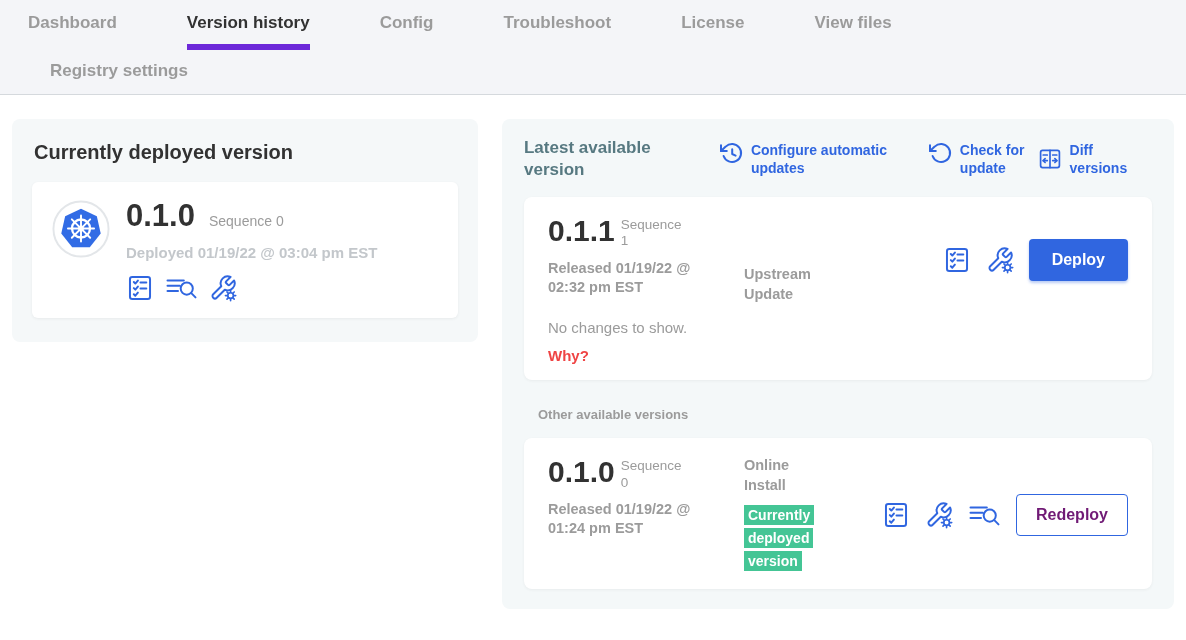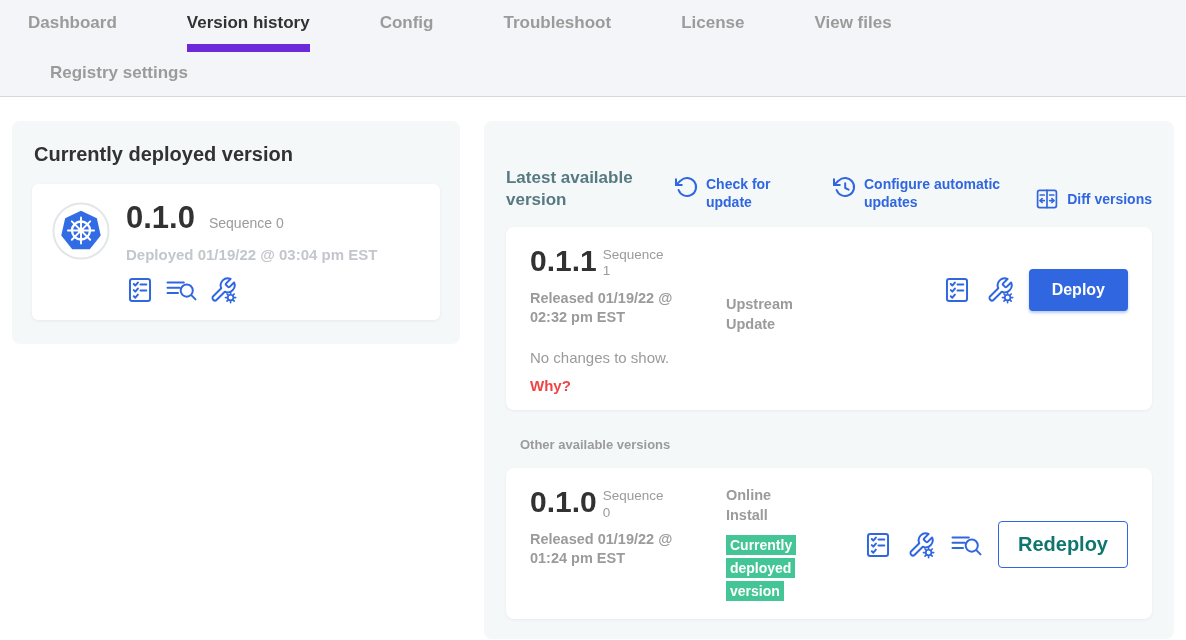--- a/index.html
+++ b/index.html
@@ -8,59 +8,59 @@
     width:1186px; height:640px;
     font-family:"Liberation Sans", sans-serif;
     background:#ffffff; overflow:hidden;
     -webkit-font-smoothing:antialiased;
   }
 
   
   .topnav { background:#f4f5f8; border-bottom:1px solid #d5d9dd; padding-top:13px; }
   .nav-row1 { display:flex; gap:70px; margin-left:28px;text-align:center; }
   .nav-tab { font-size:17px; font-weight:700; color:#9b9b9b; padding-bottom:11px; cursor:pointer; white-space:nowrap; }
-  .nav-tab.active { color:#323232; border-bottom:8px solid #6d28d9; }
+  .nav-tab.active { color:#323232; border-bottom:6px solid #6d28d9; }
   .nav-row2 { margin:11px 0 0 50px; padding-bottom:13px; }
 
   
   .main { display:flex; gap:24px; padding:24px 12px 0; align-items:flex-start; }
 
   
   .left-card { width:484px; background:#f5f8f9; border-radius:8px; padding:22px 20px 24px; }
   .left-card h1 { font-size:20px; font-weight:700; color:#323232; margin:0 0 18px 2px; }
   .deployed-inner { background:#fff; border-radius:6px; padding:18px 20px 16px; display:flex; gap:16px; box-shadow:0 1px 3px rgba(50,50,50,.07); }
   .k8s { width:58px; height:58px; flex:none; }
   .version-line { display:flex; align-items:baseline; gap:14px; }
   .version-num { font-size:31px; font-weight:700; color:#323232; line-height:1.05; }
   .seq { font-size:14px; color:#9b9b9b; }
   .deployed-at { margin-top:11px; font-size:15px; font-weight:600; color:#c3c7cb; }
   .icon-row { margin-top:13px; display:flex; align-items:center; gap:11px; }
 
   
   .panel { flex:1; background:#f4f8f9; border-radius:8px; padding:18px 22px 20px; }
-  .panel-head { display:flex; align-items:flex-end;margin-top:28px; }
+  .panel-head { display:flex; align-items:center; }
   .panel-title { font-size:17px; font-weight:700; color:#577981; width:152px; line-height:1.3; }
   .action { display:flex; gap:8px; align-items:flex-start; color:#3066e0; font-size:14px; font-weight:700; line-height:1.3; cursor:pointer; }
   .action-check { margin-left:16px; } .action-check .lbl { max-width:80px; }
   .action-configure { margin-left:46px; } .action-configure .lbl { max-width:165px; }
   .action-diff { margin-left:auto; align-items:center; }
 
   .vcard { background:#fff; border-radius:8px; padding:18px 24px 16px; margin-top:16px; box-shadow:0 1px 3px rgba(50,50,50,.06); }
   .vrow { display:flex; align-items:flex-start; }
   .col-v { width:196px; flex:none; }
   .v-line { display:flex; gap:6px; align-items:flex-start; }
   .v-num { font-size:30px; font-weight:700; color:#323232; line-height:1.05; }
   .v-seq { font-size:13.5px; color:#9b9b9b; max-width:70px; line-height:1.2; padding-top:2px; }
   .released { margin-top:9px; font-size:14.5px; font-weight:700; color:#9b9b9b; max-width:182px; line-height:1.35; }
   .col-label { width:138px; flex:none; font-size:14.5px; font-weight:700; color:#9b9b9b; line-height:1.35; }
   .col-label .src { max-width:82px; }
   .col-label.pt { padding-top:50px; }
   .right-group { margin-left:auto; display:flex; align-items:center; gap:15px; align-self:center; }
   .btn-primary { background:#3066e0; color:#fff; border:none; border-radius:4px; font-size:16px; font-weight:700; padding:12px 23px; font-family:inherit; cursor:pointer; box-shadow:0 2px 3px rgba(48,102,224,.35);text-align:right; }
-  .btn-outline { background:#fff; color:#0f766e; border:1px solid #3066e0; border-radius:4px; font-size:20px; font-weight:700; padding:11px 19px; font-family:inherit; cursor:pointer; }
+  .btn-outline { background:#fff; color:#701a75; border:1px solid #3066e0; border-radius:4px; font-size:16px; font-weight:700; padding:11px 19px; font-family:inherit; cursor:pointer; }
   .no-changes { margin-top:15px; font-size:15px; color:#9b9b9b; }
   .why { margin-top:11px; font-size:15px; font-weight:700; color:#ef4444; cursor:pointer; }
   .other-heading { margin:27px 0 0 14px; font-size:13px; font-weight:600; color:#9b9b9b; }
   .badge-wrap { margin-top:9px; max-width:80px; line-height:23px; }
   .badge { display:inline; background:#44c595; color:#fff; font-size:14px; font-weight:700; padding:2px 4px; -webkit-box-decoration-break:clone; box-decoration-break:clone; }
   .src2 { max-width:55px; }
 
   
   .ic { stroke:#3066e0; fill:none; stroke-width:1.7; stroke-linecap:round; stroke-linejoin:round; }
   .ic24 { width:28px; height:28px; }
@@ -140,39 +140,39 @@
           </svg>
         </div>
       </div>
     </div>
   </section>
 
   <section class="panel">
     <div class="panel-head">
       <div class="panel-title">Latest available version</div>
 
-      <div class="action action-check">
-        <svg class="ic ic-head" viewBox="0 0 24 24">
-          <g class="s2">
-              <polyline points="2 4.2 2 10 7.8 10"></polyline>
-              <path d="M4.6 15a9 9 0 1 0 2.1-9.4L2 10"></path>
-            </g>
-        </svg>
-        <span class="lbl">Check for update</span>
-      </div>
-
       <div class="action action-configure">
         <svg class="ic ic-head" viewBox="0 0 24 24">
           <g class="s2">
               <polyline points="2 4.2 2 10 7.8 10"></polyline>
               <path d="M4.6 15a9 9 0 1 0 2.1-9.4L2 10"></path>
               <polyline points="13.2 8.2 13.2 13 16.6 14.6"></polyline>
             </g>
         </svg>
         <span class="lbl">Configure automatic updates</span>
+      </div>
+
+      <div class="action action-check">
+        <svg class="ic ic-head" viewBox="0 0 24 24">
+          <g class="s2">
+              <polyline points="2 4.2 2 10 7.8 10"></polyline>
+              <path d="M4.6 15a9 9 0 1 0 2.1-9.4L2 10"></path>
+            </g>
+        </svg>
+        <span class="lbl">Check for update</span>
       </div>
 
       <div class="action action-diff">
         <svg class="ic ic-head" viewBox="0 0 24 24">
           <rect x="2.6" y="3.4" width="18.8" height="17.2" rx="2"></rect>
           <line x1="12" y1="3.4" x2="12" y2="20.6"></line>
           <line x1="5.2" y1="8" x2="9.3" y2="8"></line>
           <line x1="9.3" y1="13.6" x2="5.2" y2="13.6"></line>
             <polyline points="7.1 11.7 5.2 13.6 7.1 15.5"></polyline>
           <line x1="14.7" y1="8" x2="18.8" y2="8"></line>

